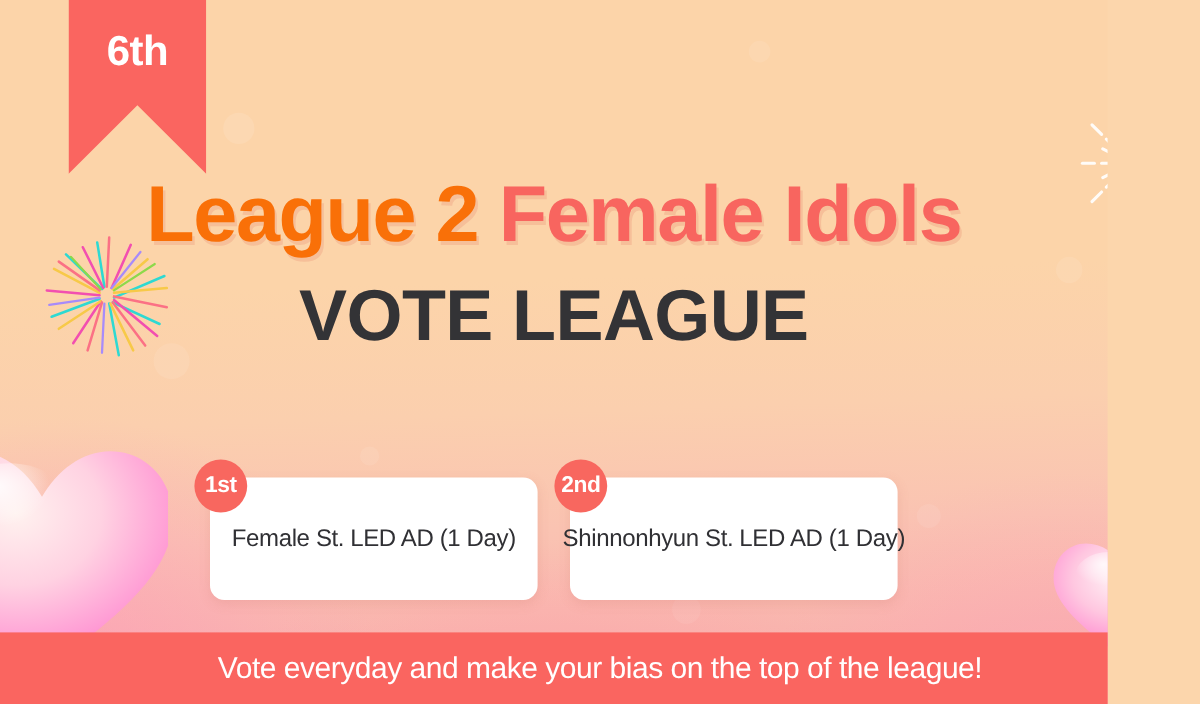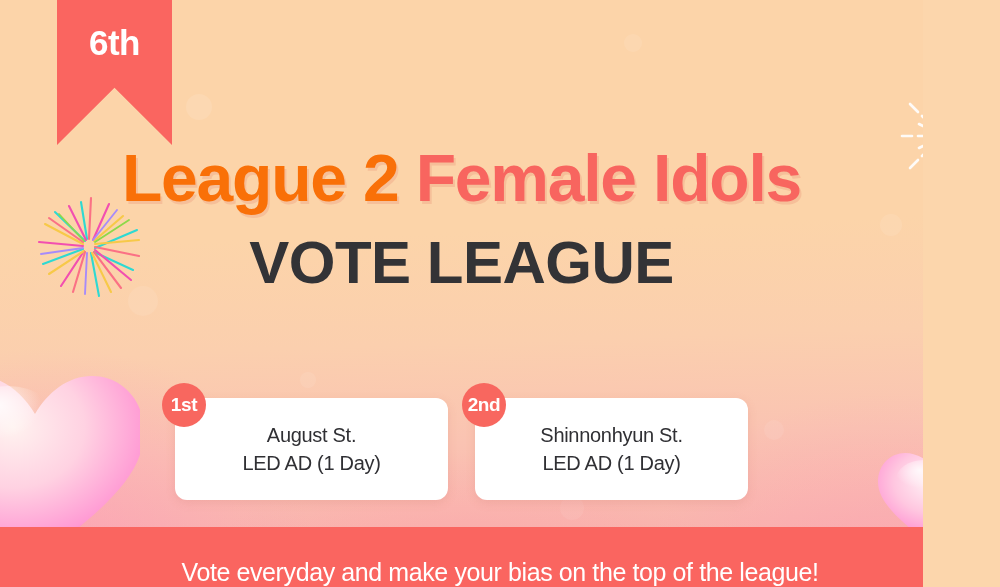--- a/index.html
+++ b/index.html
@@ -139,21 +139,21 @@
     gap:27px;
   }
   .card {
     position:relative;
     width:273px;
     height:102px;
     background:#ffffff;
     border-radius:12px;
     box-shadow:0 3px 10px rgba(200,110,95,0.18);
     display:flex;
-    flex-direction:column;
+    flex-direction:row;
     align-items:center;
     justify-content:center;
     gap:5px;
   }
   .card .line {
     font-size:20px;
     color:#303034;
     letter-spacing:-0.3px;
     white-space:nowrap;
   }
@@ -173,21 +173,21 @@
   }
 
   
   #footer {
     position:absolute;
     left:0; bottom:0;
     width:1000px;
     height:60px;
     background:#fa6560;
     display:flex;
-    align-items:flex-end;
+    align-items:center;
     justify-content:center;
   }
   #footer .footer-text {
     color:#ffffff;
     font-size:25px;
     letter-spacing:-0.4px;
     white-space:nowrap;
   }
 </style>
 </head>
@@ -326,21 +326,21 @@
   <div id="title-main">
     <span class="league">League 2 </span><span class="female">Female Idols</span>
   </div>
 
   <div id="title-sub">VOTE LEAGUE</div>
 
 
   <div id="cards">
     <div class="card">
       <span class="badge">1st</span>
-      <span class="line">August St.</span>
+      <span class="line">Female St.</span>
       <span class="line">LED AD (1 Day)</span>
     </div>
     <div class="card">
       <span class="badge">2nd</span>
       <span class="line">Shinnonhyun St.</span>
       <span class="line">LED AD (1 Day)</span>
     </div>
   </div>
 
   <div id="footer">

